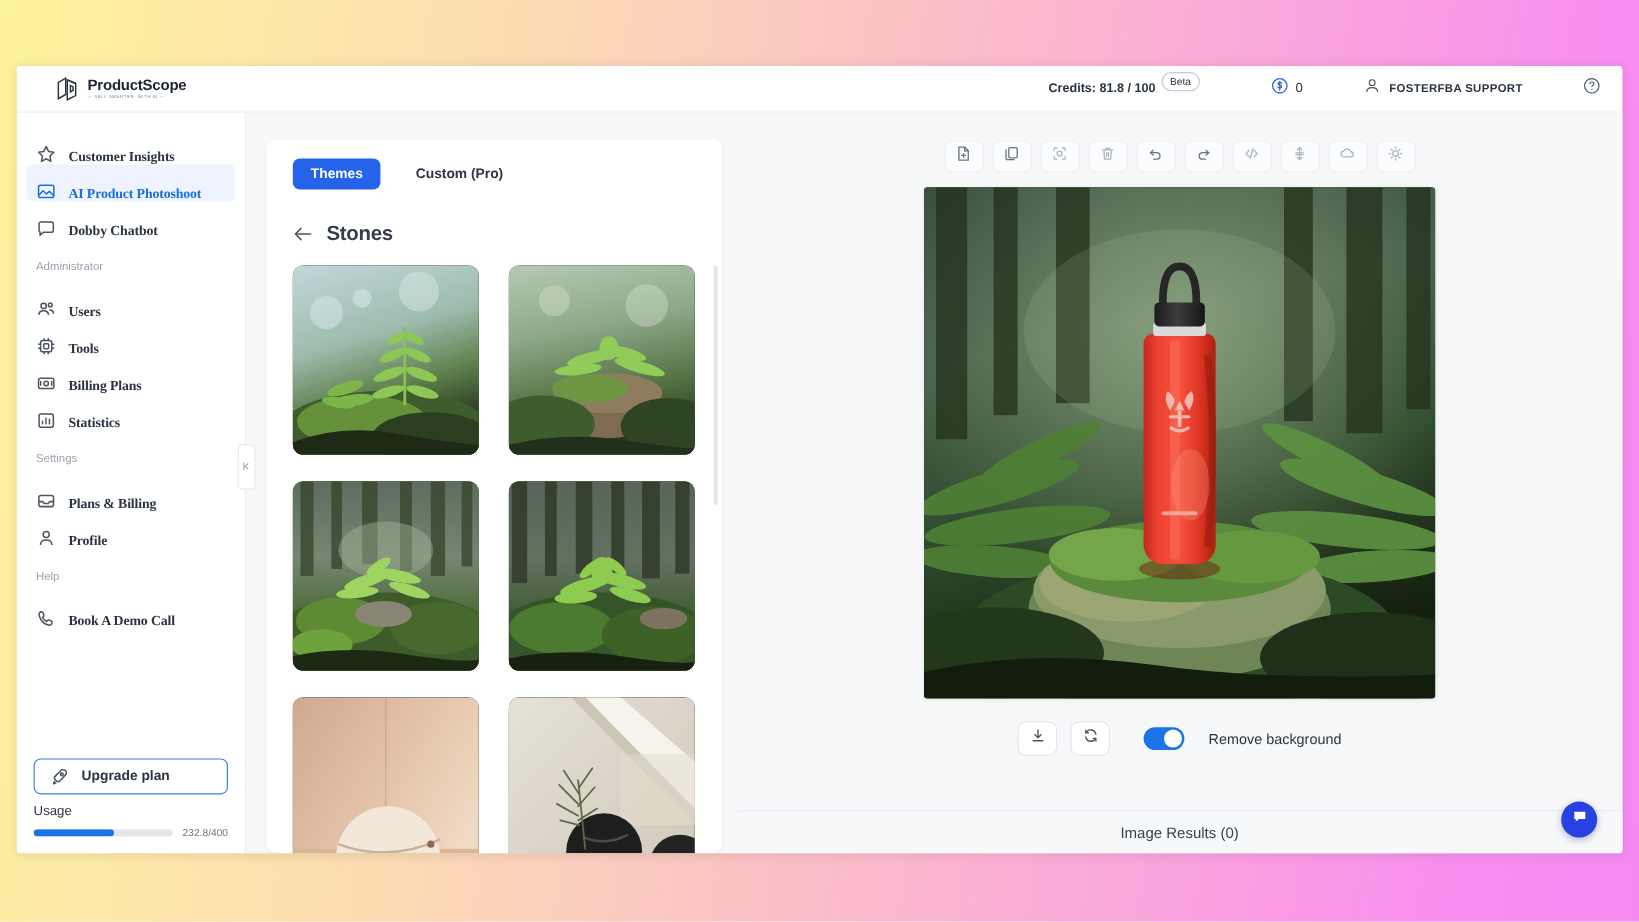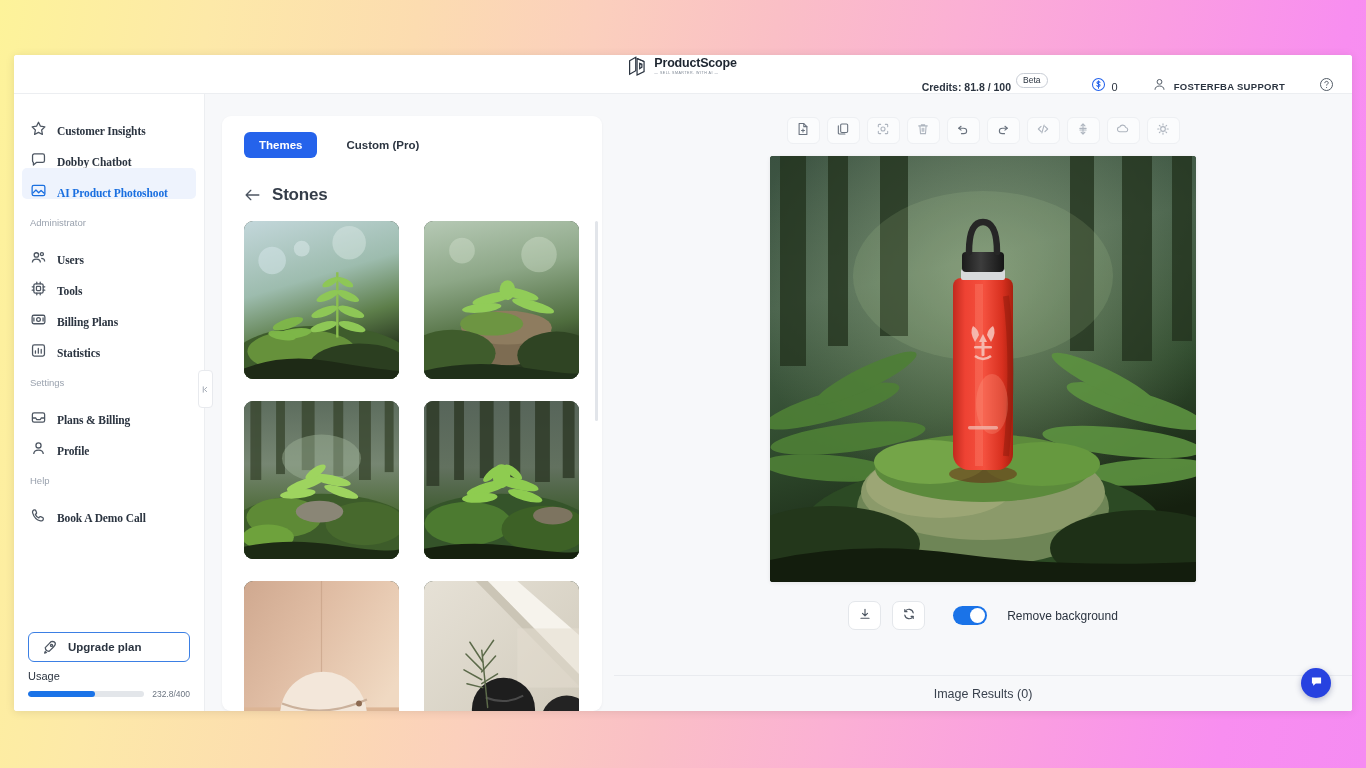--- a/index.html
+++ b/index.html
@@ -23,36 +23,35 @@
     overflow: hidden;
     display: flex; flex-direction: column;
   }
 
   
   .topbar {
     height: 39px; min-height: 39px;
     background: #fff;
     border-bottom: 1px solid #eceef1;
     display: flex; align-items: center;
-    padding: 0 18px 0 16px;
-    flex-direction: column;
+    padding: 0 18px 0 32px;
   }
   .logo-wrap { display: flex; align-items: center; gap: 6px; }
   .logo-mark { width: 21px; height: 22px; display: block; }
   .logo-text-col { display: flex; flex-direction: column; line-height: 1; }
   .logo-title {
     font-size: 12.5px; font-weight: 700; color: #1d2530;
     letter-spacing: -0.2px;
   }
   .logo-sub {
     font-size: 3.6px; color: #7b8491; letter-spacing: 0.5px;
     margin-top: 2.5px; white-space: nowrap;
   }
   .topbar-right {
-    margin-left: auto; display: flex; align-items: center; gap: 0;
+    margin-left: auto; display: flex; align-items: center; gap: 16px;
   }
   .credits-group { display: flex; align-items: center; gap: 5px; }
   .credits-text { font-size: 10.5px; font-weight: 700; color: #2b3440; }
   .beta-pill {
     font-size: 8.5px; color: #2b3440; border: 1px solid #c7ccd4;
     border-radius: 9px; padding: 1.5px 6px 2px; background: #fff;
     position: relative; top: -6px;
   }
   .coin-group { display: flex; align-items: center; gap: 6px; margin-left: 43px; }
   .coin-num { font-size: 11px; color: #2b3440; font-weight: 500; }
@@ -281,37 +280,37 @@
       <div class="nav-item">
         <span class="nav-icon">
           <svg viewBox="0 0 20 20">
               <path d="M10 2.6l2.3 4.7 5.2.8-3.8 3.7.9 5.2-4.6-2.5-4.6 2.5.9-5.2L2.5 8.1l5.2-.8z" stroke-linejoin="round"></path>
             </svg>
         </span>
         <span class="label">Customer Insights</span>
       </div>
 
 
-      <div class="nav-item">
-        <span class="nav-icon">
-          <svg viewBox="0 0 20 20">
-              <path d="M3 5.5a2 2 0 012-2h10a2 2 0 012 2v6a2 2 0 01-2 2H7.5L4 16.5V13.5A2 2 0 013 11.5z" stroke-linejoin="round"></path>
-            </svg>
-        </span>
-        <span class="label">Dobby Chatbot</span>
-      </div>
-
       <div class="nav-item active">
         <span class="nav-icon">
           <svg viewBox="0 0 20 20">
               <rect x="2.5" y="4" width="15" height="12" rx="2"></rect>
               <path d="M3 13.4l4-4 3.2 3.2 2.8-2.6 4 3.6" stroke-linejoin="round"></path>
             </svg>
         </span>
         <span class="label">AI Product Photoshoot</span>
+      </div>
+
+      <div class="nav-item">
+        <span class="nav-icon">
+          <svg viewBox="0 0 20 20">
+              <path d="M3 5.5a2 2 0 012-2h10a2 2 0 012 2v6a2 2 0 01-2 2H7.5L4 16.5V13.5A2 2 0 013 11.5z" stroke-linejoin="round"></path>
+            </svg>
+        </span>
+        <span class="label">Dobby Chatbot</span>
       </div>
 
       <div class="section-label">Administrator</div>
 
       <div class="nav-item">
         <span class="nav-icon">
           <svg viewBox="0 0 20 20">
               <circle cx="7.5" cy="7" r="2.6"></circle>
               <path d="M2.8 16c0-2.7 2.1-4.2 4.7-4.2s4.7 1.5 4.7 4.2"></path>
               <circle cx="14" cy="6" r="1.8"></circle>

